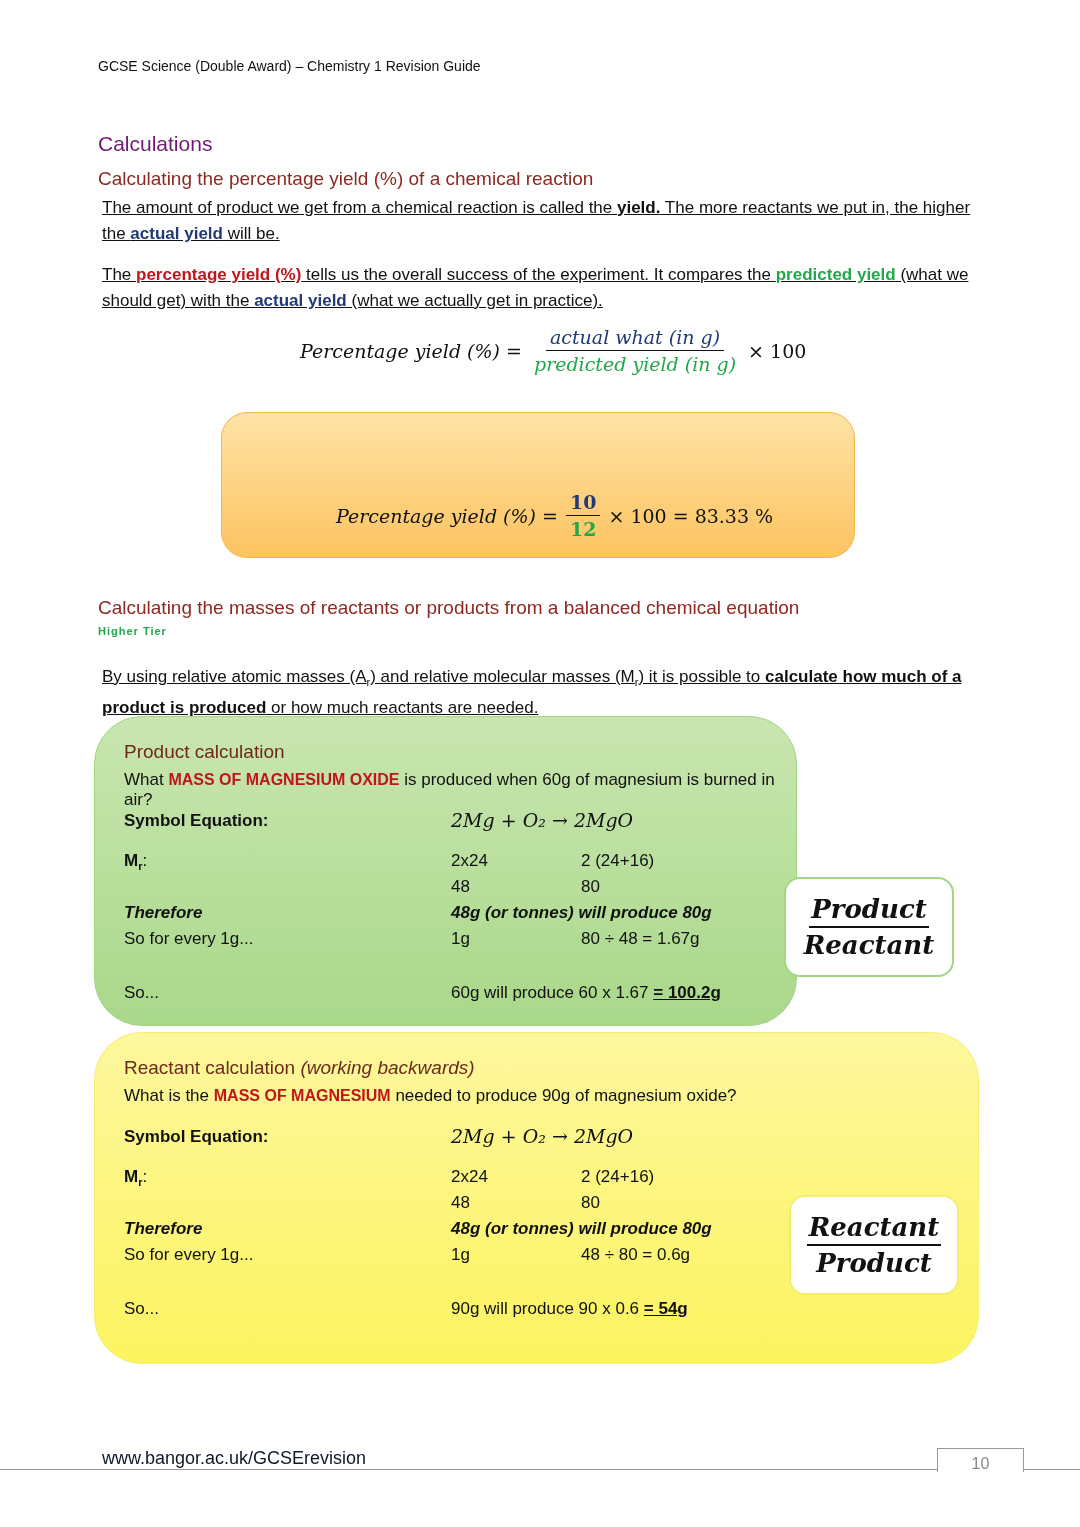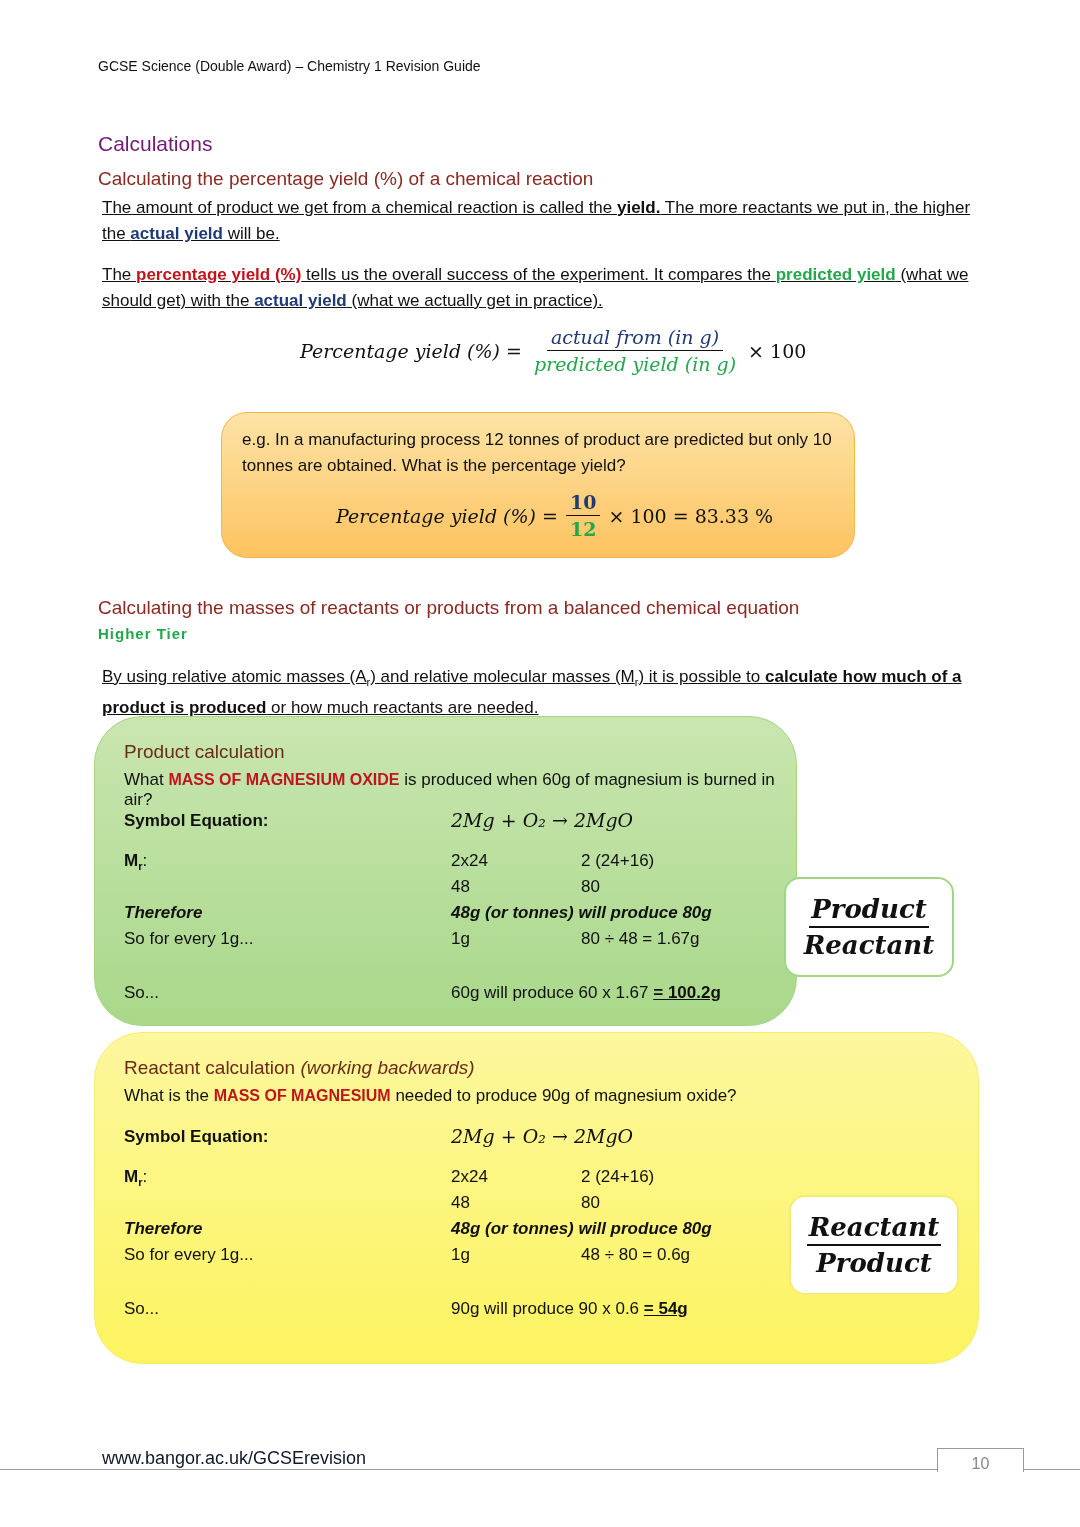--- a/index.html
+++ b/index.html
@@ -15,21 +15,21 @@
   .green { color: #22a84a; font-weight: bold; }
   .math { font-family: "DejaVu Serif", serif; font-style: italic; }
   .formula { top: 326px; left: 300px; display: flex; align-items: center; font-size: 19px; }
   .frac { display: inline-flex; flex-direction: column; align-items: center; margin: 0 8px; }
   .frac .num { padding: 0 4px 2px; border-bottom: 1.5px solid #111; }
   .frac .den { padding: 2px 4px 0; }
   .orange-box { left: 221px; top: 412px; width: 634px; height: 146px; border-radius: 26px; background: linear-gradient(#fde3a6, #fdc360); border: 1px solid #f3b64a; }
   .orange-box .q { position: absolute; left: 20px; top: 14px; font-size: 17px; line-height: 26px; width: 590px; }
   .orange-box .f { position: absolute; left: 114px; top: 78px; display: flex; align-items: center; font-size: 19px; }
   .upright { font-style: normal; }
-  .hig { left: 98px; top: 625px; font-size: 15px; color: #22a84a; font-weight: bold; letter-spacing: 1px; }
+  .hig { left: 98px; top: 625px; font-size: 11px; color: #22a84a; font-weight: bold; letter-spacing: 1px; }
   .green-box { left: 94px; top: 716px; width: 703px; height: 310px; border-radius: 48px; background: linear-gradient(#c9e6b0, #a9d88a); border: 1px solid #a2d584; }
   .yellow-box { left: 94px; top: 1032px; width: 885px; height: 332px; border-radius: 48px; background: linear-gradient(#fdf79e, #fcf45f); border: 1px solid #f4ee70; padding-left: 20px; }
   .box-title { position: absolute; left: 29px; font-size: 19px; color: #6b2a1a; }
   .box-q { position: absolute; left: 29px; font-size: 17px; color: #111; }
   .small-caps { font-size: 16px; }
   .row { position: absolute; font-size: 17px; color: #111; }
   .c1 { left: 29px; }
   .c2 { left: 356px; }
   .c3 { left: 486px; }
   .eq { font-family: "DejaVu Serif", serif; font-style: italic; font-size: 19px; }
@@ -53,28 +53,27 @@
   <span>The amount of product we get from a chemical reaction is called the </span><span class="bold">yield.</span><span> The more reactants we put in, the higher the </span><span class="blue">actual yield</span><span> will be.</span>
 </div>
 
 <div class="abs para" style="top:262px;">
   <span>The </span><span class="red">percentage yield (%)</span><span> tells us the overall success of the experiment. It compares the </span><span class="green">predicted yield</span><span> (what we should get) with the </span><span class="blue">actual yield</span><span> (what we actually get in practice).</span>
 </div>
 
 <div class="abs formula math">
   <span>Percentage yield (%) =</span>
   <span class="frac">
-    <span class="num" style="color:#1f3a74;">actual from (in g)</span>
+    <span class="num" style="color:#1f3a74;">actual what (in g)</span>
     <span class="den" style="color:#22a84a;">predicted yield (in g)</span>
   </span>
   <span class="upright">× 100</span>
 </div>
 
 <div class="abs orange-box">
-  <div class="q">e.g. In a manufacturing process 12 tonnes of product are predicted but only 10 tonnes are obtained. What is the percentage yield?</div>
   <div class="f math">
     <span>Percentage yield (%) =</span>
     <span class="frac upright" style="font-weight:bold;">
       <span class="num" style="color:#1f3a74;">10</span>
       <span class="den" style="color:#22a84a;">12</span>
     </span>
     <span class="upright">× 100 = 83.33 %</span>
   </div>
 </div>
 

